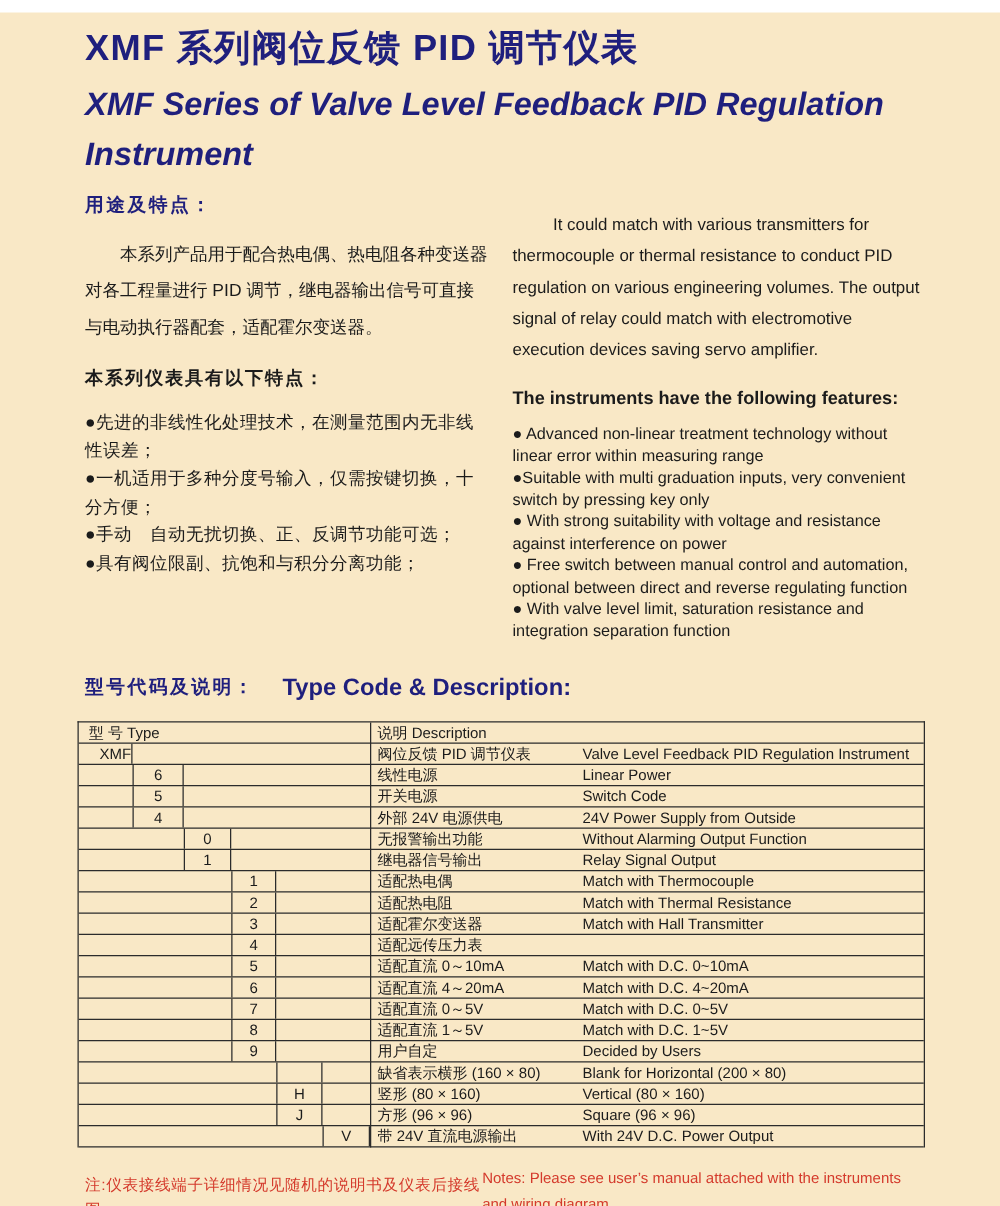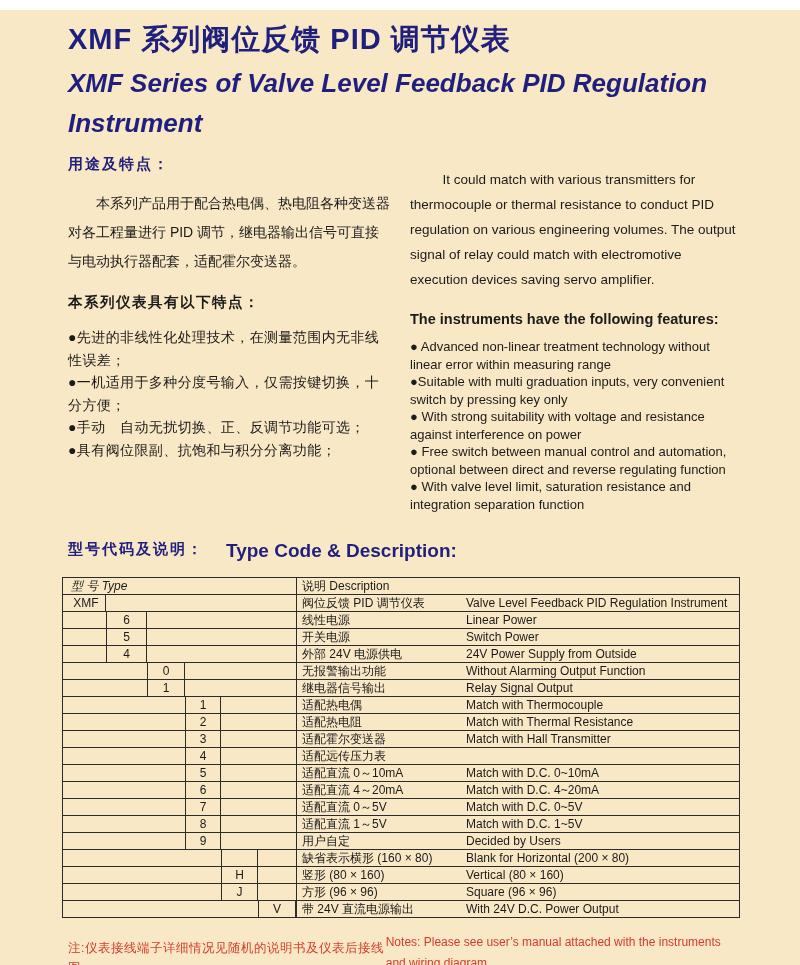--- a/index.html
+++ b/index.html
@@ -127,29 +127,29 @@
   .t-cell {
     position: absolute;
     top: 0;
     bottom: 0;
     border-left: 1px solid var(--line, #2b2b2b);
     border-right: 1px solid var(--line, #2b2b2b);
     text-align: center;
   }
   .t-cell.first {
     border-left: none;
-    text-align: center;
+    text-align: right;
     padding-left: 4px;
   }
   .t-text {
     position: absolute;
     top: 0;
     white-space: nowrap;
   }
-  .t-type-label { left: 8px; font-style: italic; }
+  .t-type-label { left: 8px; }
   .t-desc-label, .t-desc-cn { left: 239px; }
   .t-desc-en { left: 403px; }
   
   .notes {
     display: flex;
     margin-top: 14px;
     color: var(--red, #d43a2c);
   }
   .note-cn {
     width: 330px;
@@ -218,21 +218,21 @@
           <span class="t-text t-desc-en">Valve Level Feedback PID Regulation Instrument</span>
         </div>
         <div class="t-row">
           <div class="t-cell" style="left: 43px; width: 41px;">6</div>
           <span class="t-text t-desc-cn">线性电源</span>
           <span class="t-text t-desc-en">Linear Power</span>
         </div>
         <div class="t-row">
           <div class="t-cell" style="left: 43px; width: 41px;">5</div>
           <span class="t-text t-desc-cn">开关电源</span>
-          <span class="t-text t-desc-en">Switch Power</span>
+          <span class="t-text t-desc-en">Switch Code</span>
         </div>
         <div class="t-row">
           <div class="t-cell" style="left: 43px; width: 41px;">4</div>
           <span class="t-text t-desc-cn">外部 24V 电源供电</span>
           <span class="t-text t-desc-en">24V Power Supply from Outside</span>
         </div>
         <div class="t-row">
           <div class="t-cell" style="left: 84px; width: 38px;">0</div>
           <span class="t-text t-desc-cn">无报警输出功能</span>
           <span class="t-text t-desc-en">Without Alarming Output Function</span>

